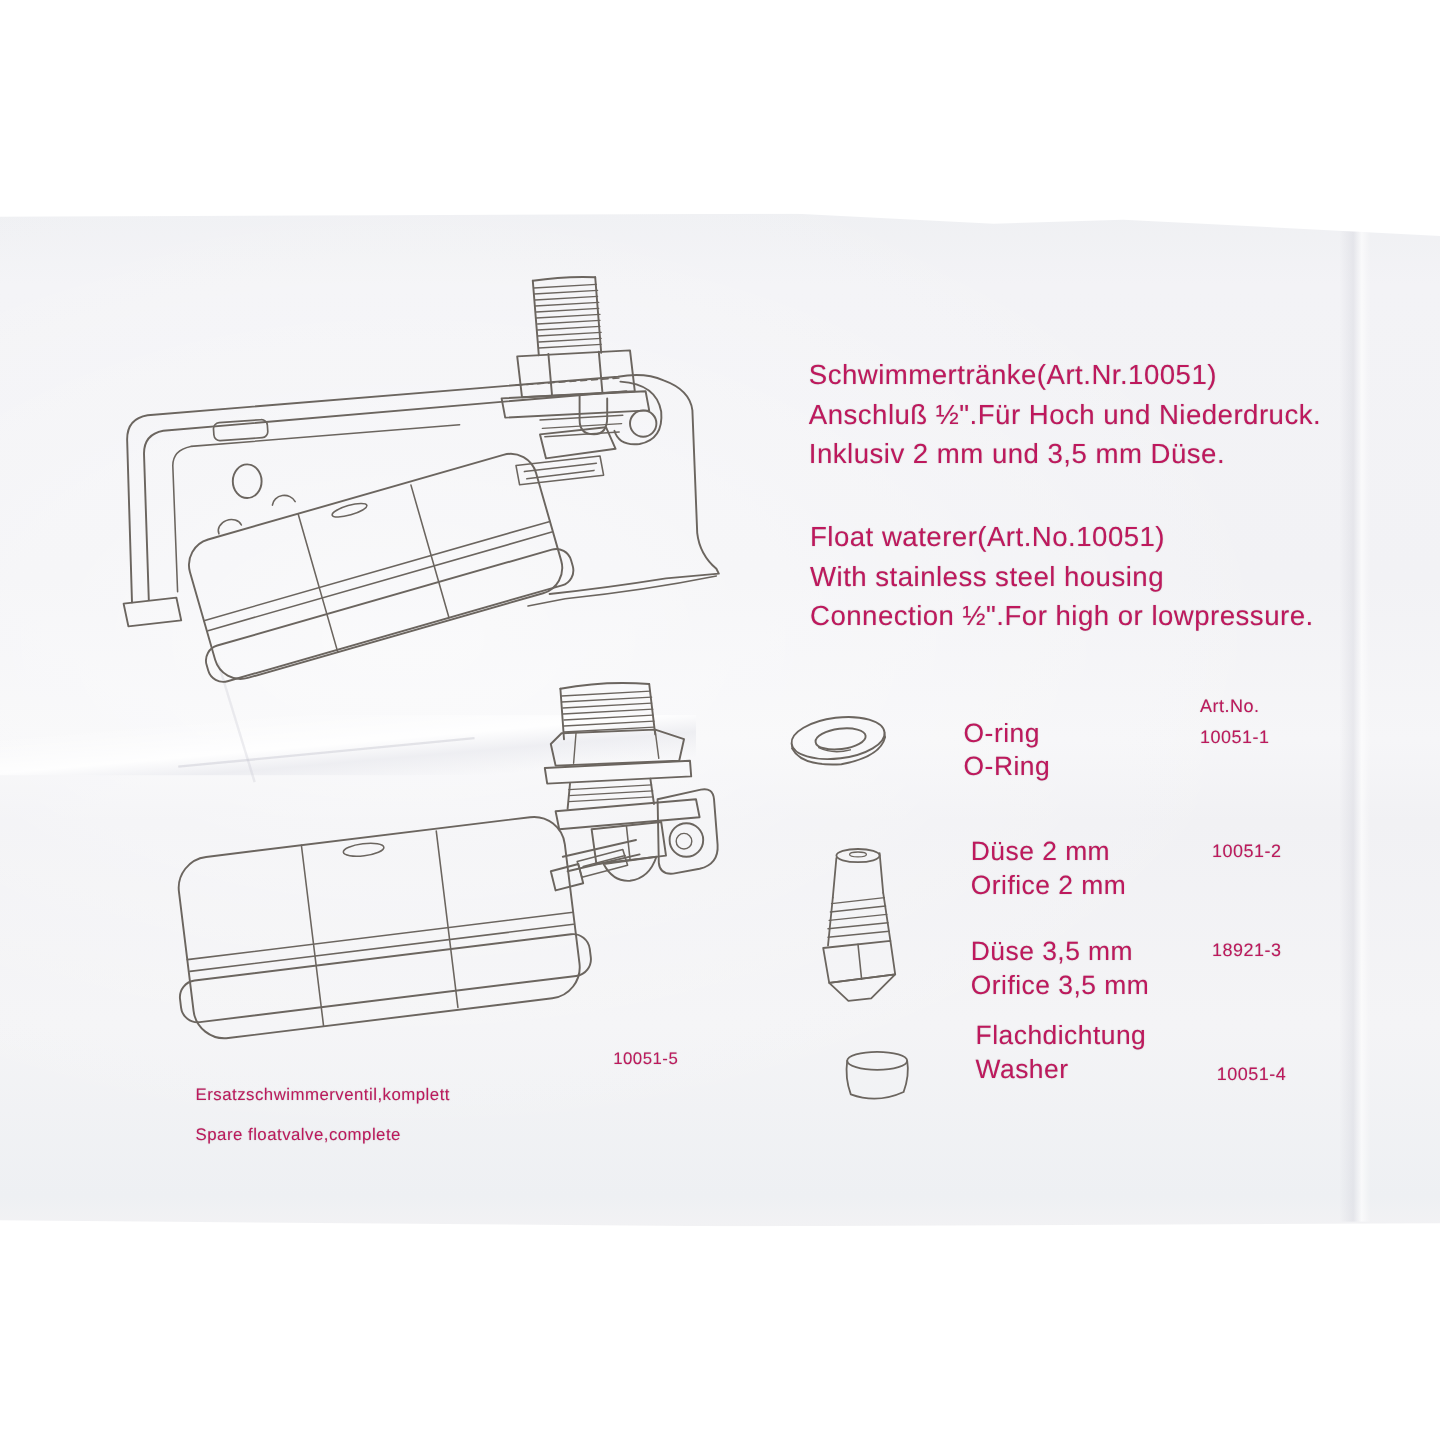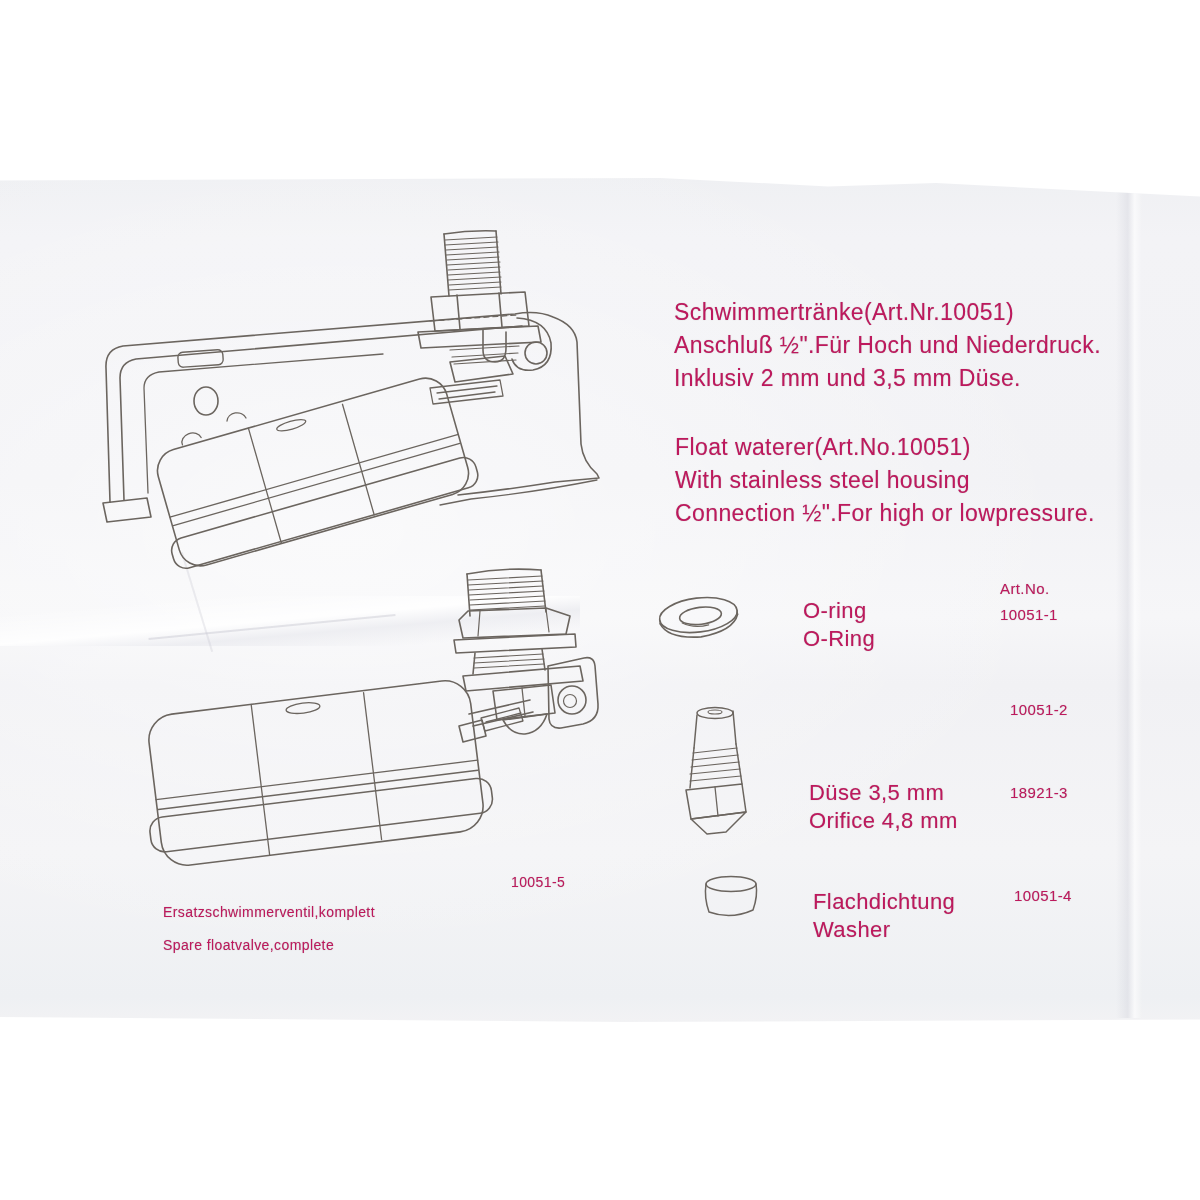--- a/index.html
+++ b/index.html
@@ -184,35 +184,39 @@
       <ellipse cx="37" cy="13" rx="18" ry="5.5"></ellipse>
       <ellipse cx="37" cy="12" rx="7" ry="2" stroke-width="1.1"></ellipse>
       <path d="M19,15 L16,48 M55,11 L58,44"></path>
       <path d="M16,48 L12,88 M58,44 L64,84"></path>
       <path stroke-width="1.2" d="M15,53 L59,48 M14,60 L60,55 M13,67 L61,62 M12,74 L62,69 M12,81 L63,76"></path>
       <path d="M8,90 L64,84 L68,112 L13,119 Z"></path>
       <path d="M37,87 L40,116" stroke-width="1.3"></path>
       <path d="M13,119 L68,112 L48,132 L29,134 Z"></path>
     </g>
   </svg>
+  <div class="txt part-label" style="left:809px;top:696px">
+    <div>Düse 2 mm</div>
+    <div>Orifice 2 mm</div>
+  </div>
   <div class="txt art-no" style="left:1010px;top:696px">10051-2</div>
 
   <div class="txt part-label" style="left:809px;top:779px">
     <div>Düse 3,5 mm</div>
-    <div>Orifice 4,8 mm</div>
+    <div>Orifice 3,5 mm</div>
   </div>
   <div class="txt art-no" style="left:1010px;top:779px">18921-3</div>
 
   <svg class="drawing lineart" style="left:700px;top:874px" width="62" height="48" viewBox="0 0 62 48">
     <g fill="none" stroke="#6b655f" stroke-width="1.5" stroke-linecap="round">
       <ellipse cx="31" cy="10" rx="25" ry="7.5"></ellipse>
       <path d="M6,10 Q4,24 9,38 Q31,46 53,36 Q58,22 56,10"></path>
     </g>
   </svg>
-  <div class="txt part-label" style="left:813px;top:888px">
+  <div class="txt part-label" style="left:813px;top:849px">
     <div>Flachdichtung</div>
     <div>Washer</div>
   </div>
   <div class="txt art-no" style="left:1014px;top:882px">10051-4</div>
 
   <div class="txt spare" style="left:163px;top:899px">Ersatzschwimmerventil,komplett</div>
   <div class="txt spare" style="left:511px;top:869px">10051-5</div>
   <div class="txt spare" style="left:163px;top:932px">Spare floatvalve,complete</div>
 
 </div>

